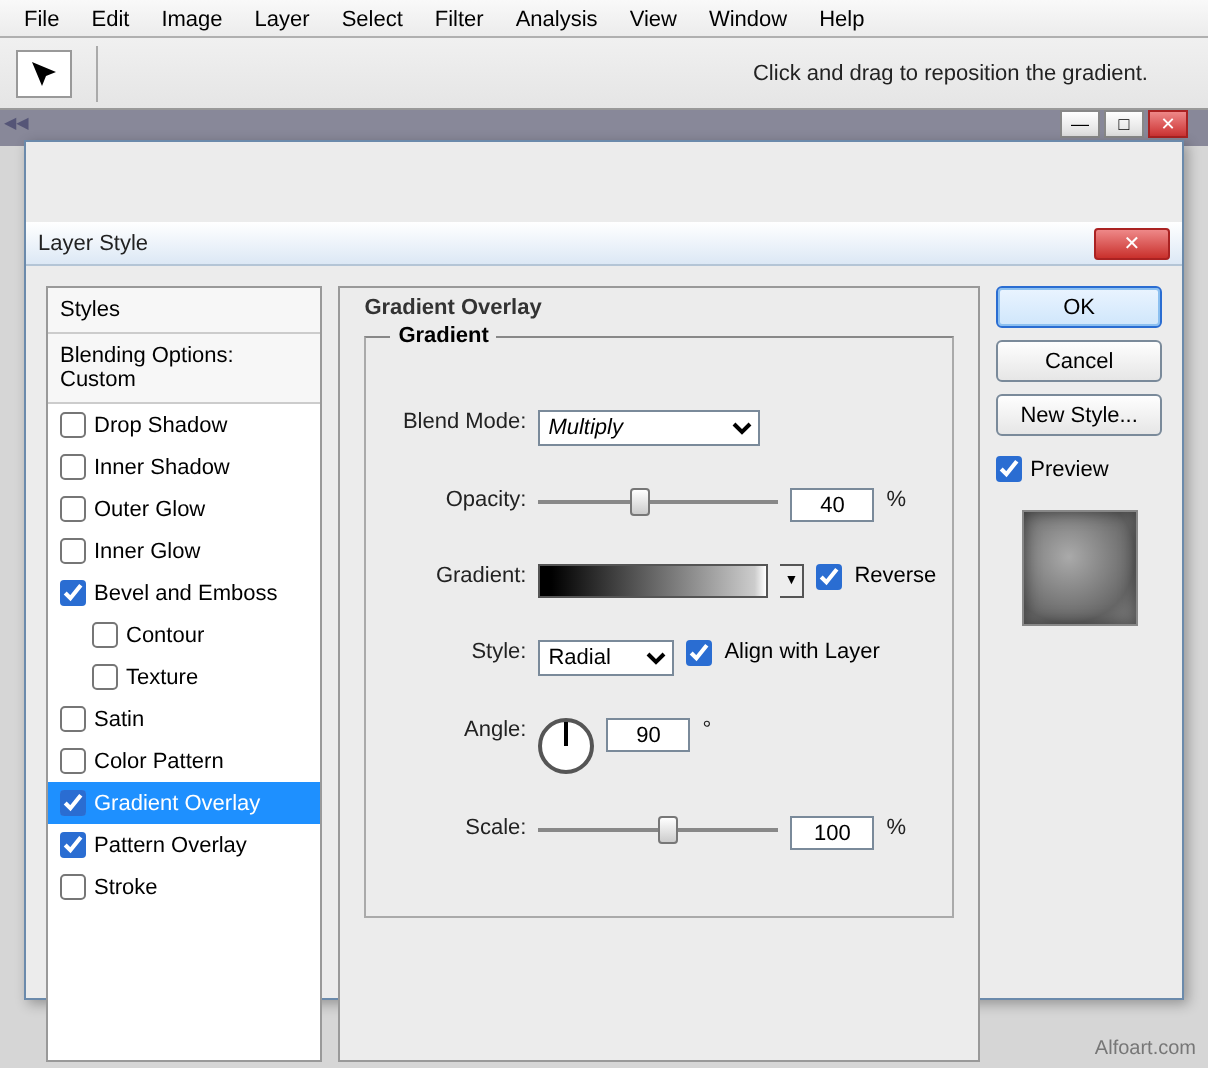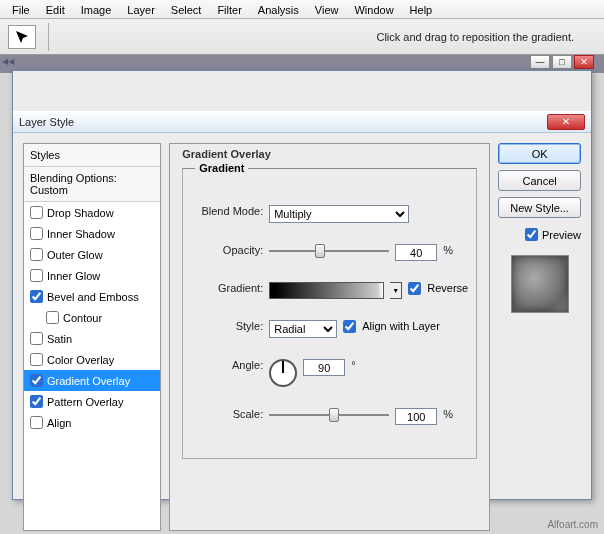--- a/index.html
+++ b/index.html
@@ -41,42 +41,42 @@
 
 
 .center { flex:1; border:1px solid #999; background:#ececec; padding: 4px 12px 8px 12px; position:relative;}
 .grouplabel { font-weight:bold; color:#333; margin-bottom:2px;}
 .fieldset { border:1px solid #aaa; border-top:1px solid #888; margin-top:2px; padding: 10px 8px 12px 8px;}
 .fieldset legend { padding:0 4px; font-weight:bold; background:#ececec; margin-left:4px;}
 
 .row { display:flex; margin: 21px 0; gap:6px;}
 .row .lbl { width: 72px; text-align:right; color:#222;}
 .row select { border:1px solid #7a8a9a; background:#fff; height:18px; font-size:11px;}
-.row .wide { width:140px;}
+.row .wide { width:111px;font-style:italic;}
 .row .narrow { width:68px;}
 
 .slider-track { flex:1; height:14px; position:relative; max-width:120px;}
 .slider-track .line { position:absolute; left:0; right:0; top:6px; height:2px; background:#888;}
 .slider-track .thumb { position:absolute; top:0; width:10px; height:14px; background:linear-gradient(#fff,#ccc); border:1px solid #777; border-radius:2px;}
 
 .numbox { width:42px; height:17px; border:1px solid #7a8a9a; background:#fff; text-align:center; padding:1px 2px;}
 .unit { color:#222; }
 
 .gradswatch { width:115px; height:17px; border:1px solid #555; background: linear-gradient(to right, #000 0%, #000 5%, #ccc 95%, #fff 100%); }
 .grad-dd { width:12px; height:17px; border:1px solid #555; border-left:none; background:#eee; display:flex; align-items:center; justify-content:center;}
 .grad-dd::after{content:"▼"; font-size:7px;}
 
 .anglering { width:28px; height:28px; border:2px solid #555; border-radius:50%; position:relative; background:#fff;}
 .anglering .hand { position:absolute; left:50%; top:50%; width:2px; height:12px; background:#000; transform-origin: top center; transform: translate(-50%,0) rotate(180deg);}
 
 
 .right { width:90px; display:flex; flex-direction:column; align-items:stretch; gap:6px;}
 .btn { height:21px; border:1px solid #7a8a9a; background:linear-gradient(#fefefe,#e6e6e6); border-radius:3px; display:flex; align-items:center; justify-content:center; cursor:default;}
 .btn.primary { border:1px solid #2a6dd2; box-shadow: inset 0 0 0 1px #8cc0f0; background:linear-gradient(#eaf4ff,#cfe6fb);}
-.previewrow { display:flex; align-items:center; gap:4px; justify-content:flex-end; margin-top:4px;}
+.previewrow { display:flex; align-items:center; gap:4px; justify-content:flex-start; margin-top:4px;}
 .thumb-preview { width:58px; height:58px; margin: 8px auto 0 auto; border:1px solid #888; background: radial-gradient(circle at 40% 40%, #aaa, #666 70%, #888); box-shadow: inset 0 0 8px rgba(0,0,0,.5);}
 
 .credits { position:absolute; right:6px; bottom:4px; color:#777; font-size:10px;}
 .cb { width:13px; height:13px; accent-color:#2a6dd2;}
 </style>
 </head>
 <body>
 
 <div class="menubar" id="menubar">
     <span>File</span>
@@ -138,39 +138,43 @@
             <span>Inner Glow</span>
           </div>
           <div class="item">
             <input type="checkbox" checked="" style="">
             <span>Bevel and Emboss</span>
           </div>
           <div class="item sub">
             <input type="checkbox" style="">
             <span>Contour</span>
           </div>
+          <div class="item sub">
+            <input type="checkbox" style="">
+            <span>Texture</span>
+          </div>
           <div class="item">
             <input type="checkbox" style="">
             <span>Satin</span>
           </div>
           <div class="item">
             <input type="checkbox" style="">
-            <span>Color Overlay</span>
+            <span>Color Pattern</span>
           </div>
           <div class="item selected">
             <input type="checkbox" checked="" style="">
             <span>Gradient Overlay</span>
           </div>
           <div class="item">
             <input type="checkbox" checked="" style="">
             <span>Pattern Overlay</span>
           </div>
           <div class="item">
             <input type="checkbox" style="">
-            <span>Align</span>
+            <span>Stroke</span>
           </div>
         </div>
     </div>
 
     <div class="center">
       <div class="grouplabel">Gradient Overlay</div>
       <fieldset class="fieldset">
         <legend>Gradient</legend>
 
         <div class="row">

